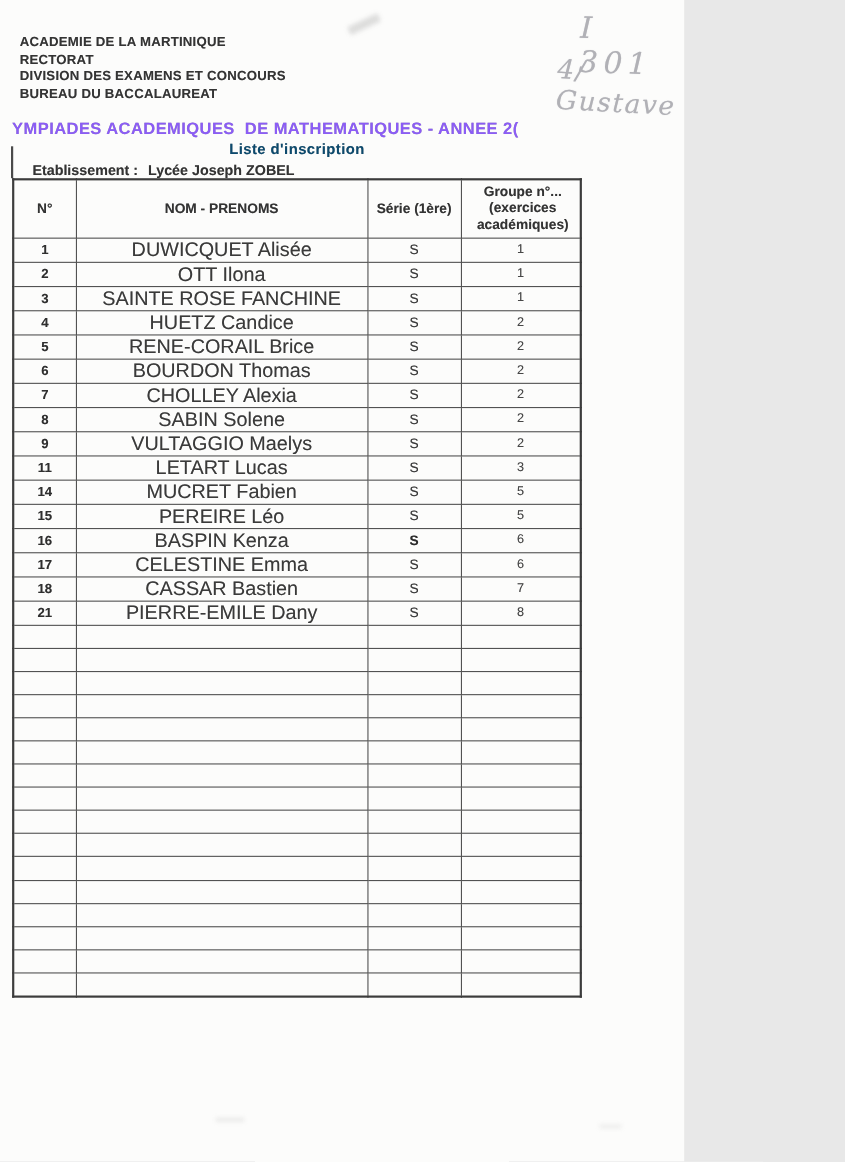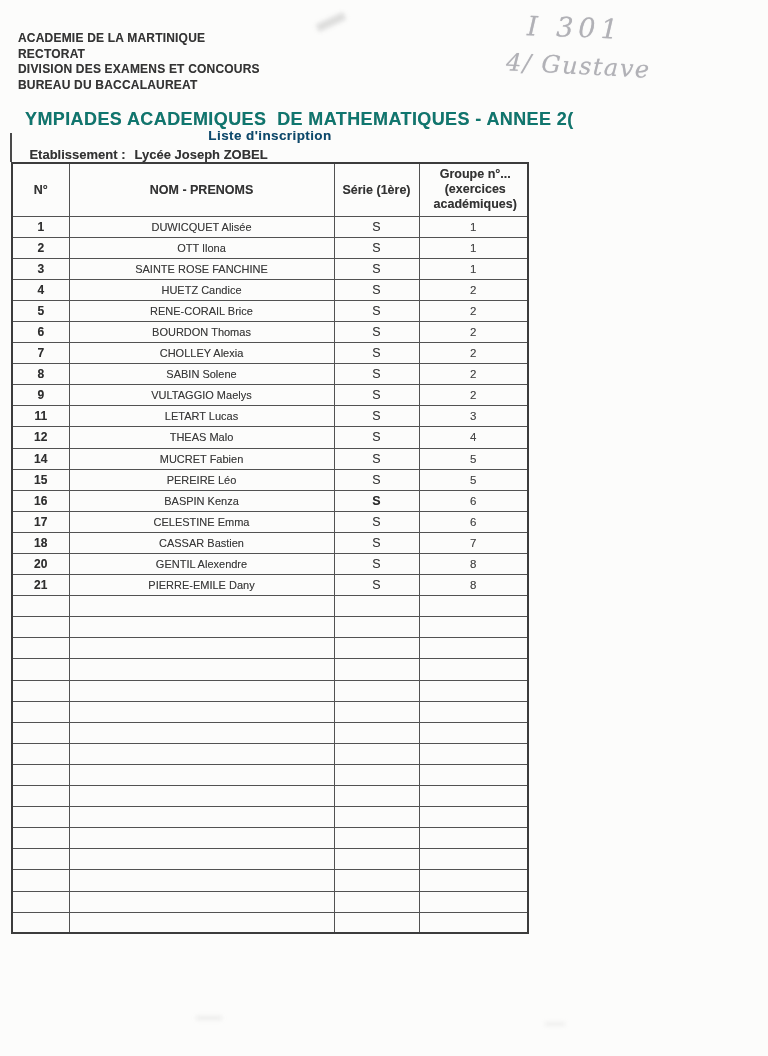--- a/index.html
+++ b/index.html
@@ -1,47 +1,47 @@
 <!DOCTYPE html>
 <html><head>
 <meta charset="utf-8">
 <style>
   html,body{margin:0;padding:0;background:#e8e8e8;}
   .page{
     position:relative;
-    width:768px;height:1056px;
+    width:622px;height:1056px;
     background:#fcfcfb;
     overflow:hidden;
     font-family:"Liberation Sans",sans-serif;
     color:#373737;
     text-shadow:0 0 .6px rgba(85,85,85,.5);
   }
   
   .letterhead{position:absolute;left:18px;top:31px;font-size:12px;font-weight:bold;letter-spacing:.2px;line-height:15.5px;color:#343434;}
   
   .hand{position:absolute;font-family:"DejaVu Serif",serif;font-style:italic;color:#b1b1b6;text-shadow:0 0 .8px rgba(180,180,186,.6);}
   .hand-code{left:527px;top:12px;font-size:27px;letter-spacing:5px;transform:rotate(2deg);}
   .hand-note{left:506px;top:52px;font-size:24px;letter-spacing:1.5px;transform:rotate(3deg);}
   
-  .doc-title{position:absolute;left:25px;top:109px;font-size:18px;font-weight:bold;letter-spacing:.4px;white-space:pre;color:#0f766e;}
+  .doc-title{position:absolute;left:11px;top:109px;font-size:15px;font-weight:bold;letter-spacing:.4px;white-space:pre;color:#8b5cf6;}
   .doc-subtitle{position:absolute;left:120px;top:128px;width:300px;text-align:center;font-size:13.5px;font-weight:bold;letter-spacing:.4px;color:#0c4a6e;}
   .pre-table-rule{position:absolute;left:10px;top:133px;width:2px;height:29px;background:#4a4a4a;}
   .etab-line{position:absolute;left:15px;top:132px;font-size:13px;font-weight:bold;white-space:pre;color:#333;}
   .etab-line .etab-value{margin-left:9px;}
   
   table.roster{position:absolute;left:11px;top:162px;width:516px;border-collapse:collapse;table-layout:fixed;border:2px solid #3c3c3c;}
   .roster th,.roster td{border:1px solid #525252;padding:0;overflow:hidden;}
   .roster thead tr{height:53px;}
   .roster thead th{font-size:12.5px;font-weight:bold;color:#333;text-align:center;vertical-align:middle;}
   .roster thead th.h-groupe{text-align:left;vertical-align:middle;padding-left:4px;line-height:15px;}
   .roster thead th.h-groupe span{display:block;text-align:center;}
   .roster tbody tr{height:21.1px;}
   .roster td{vertical-align:middle;text-align:center;}
   .roster td.c-num{font-size:12px;font-weight:bold;color:#2f2f2f;}
-  .roster td.c-name{font-size:11px;color:#3a3a3a;}
+  .roster td.c-name{font-size:18px;color:#3a3a3a;}
   .roster td.c-serie{font-size:12.5px;color:#3a3a3a;}
   .roster td.c-serie.bold{font-weight:bold;color:#2c2c2c;}
   .roster td.c-groupe{font-size:11.5px;color:#474747;}
   
   .smudge{position:absolute;left:316px;top:18px;width:30px;height:8px;background:rgba(140,140,140,.28);filter:blur(2px);transform:rotate(-25deg);}
   .speck-a{position:absolute;left:196px;top:1016px;width:26px;height:4px;background:rgba(160,160,160,.18);filter:blur(2px);}
   .speck-b{position:absolute;left:545px;top:1022px;width:20px;height:4px;background:rgba(160,160,160,.15);filter:blur(2px);}
 </style>
 </head>
 <body>
@@ -143,26 +143,20 @@
           <td class="c-serie">S</td>
           <td class="c-groupe">2</td>
         </tr>
         <tr>
           <td class="c-num">11</td>
           <td class="c-name">LETART Lucas</td>
           <td class="c-serie">S</td>
           <td class="c-groupe">3</td>
         </tr>
         <tr>
-          <td class="c-num">12</td>
-          <td class="c-name">THEAS Malo</td>
-          <td class="c-serie">S</td>
-          <td class="c-groupe">4</td>
-        </tr>
-        <tr>
           <td class="c-num">14</td>
           <td class="c-name">MUCRET Fabien</td>
           <td class="c-serie">S</td>
           <td class="c-groupe">5</td>
         </tr>
         <tr>
           <td class="c-num">15</td>
           <td class="c-name">PEREIRE Léo</td>
           <td class="c-serie">S</td>
           <td class="c-groupe">5</td>
@@ -179,26 +173,20 @@
           <td class="c-serie">S</td>
           <td class="c-groupe">6</td>
         </tr>
         <tr>
           <td class="c-num">18</td>
           <td class="c-name">CASSAR Bastien</td>
           <td class="c-serie">S</td>
           <td class="c-groupe">7</td>
         </tr>
         <tr>
-          <td class="c-num">20</td>
-          <td class="c-name">GENTIL Alexendre</td>
-          <td class="c-serie">S</td>
-          <td class="c-groupe">8</td>
-        </tr>
-        <tr>
           <td class="c-num">21</td>
           <td class="c-name">PIERRE-EMILE Dany</td>
           <td class="c-serie">S</td>
           <td class="c-groupe">8</td>
         </tr>
         <tr>
           <td class="c-num"></td>
           <td class="c-name"></td>
           <td class="c-serie"></td>
           <td class="c-groupe"></td>

